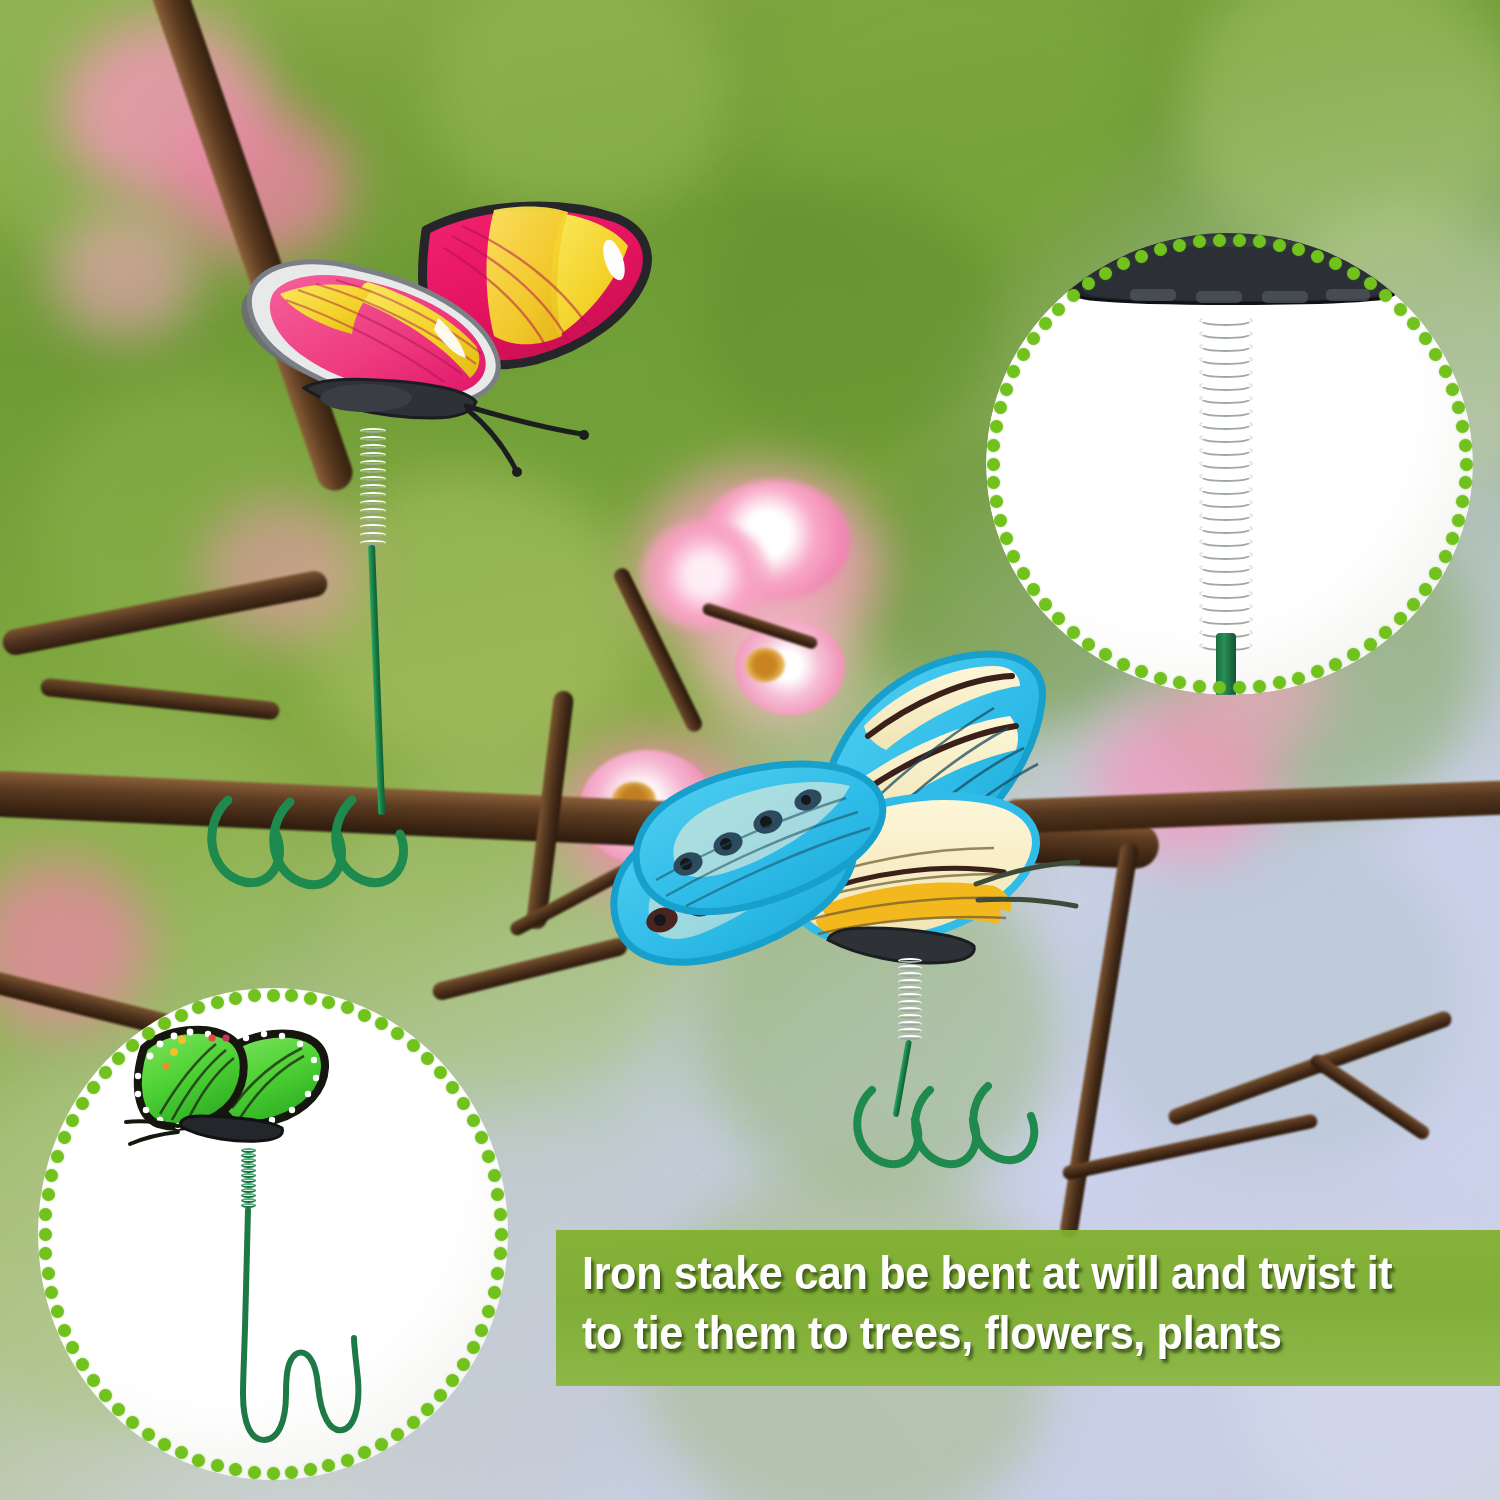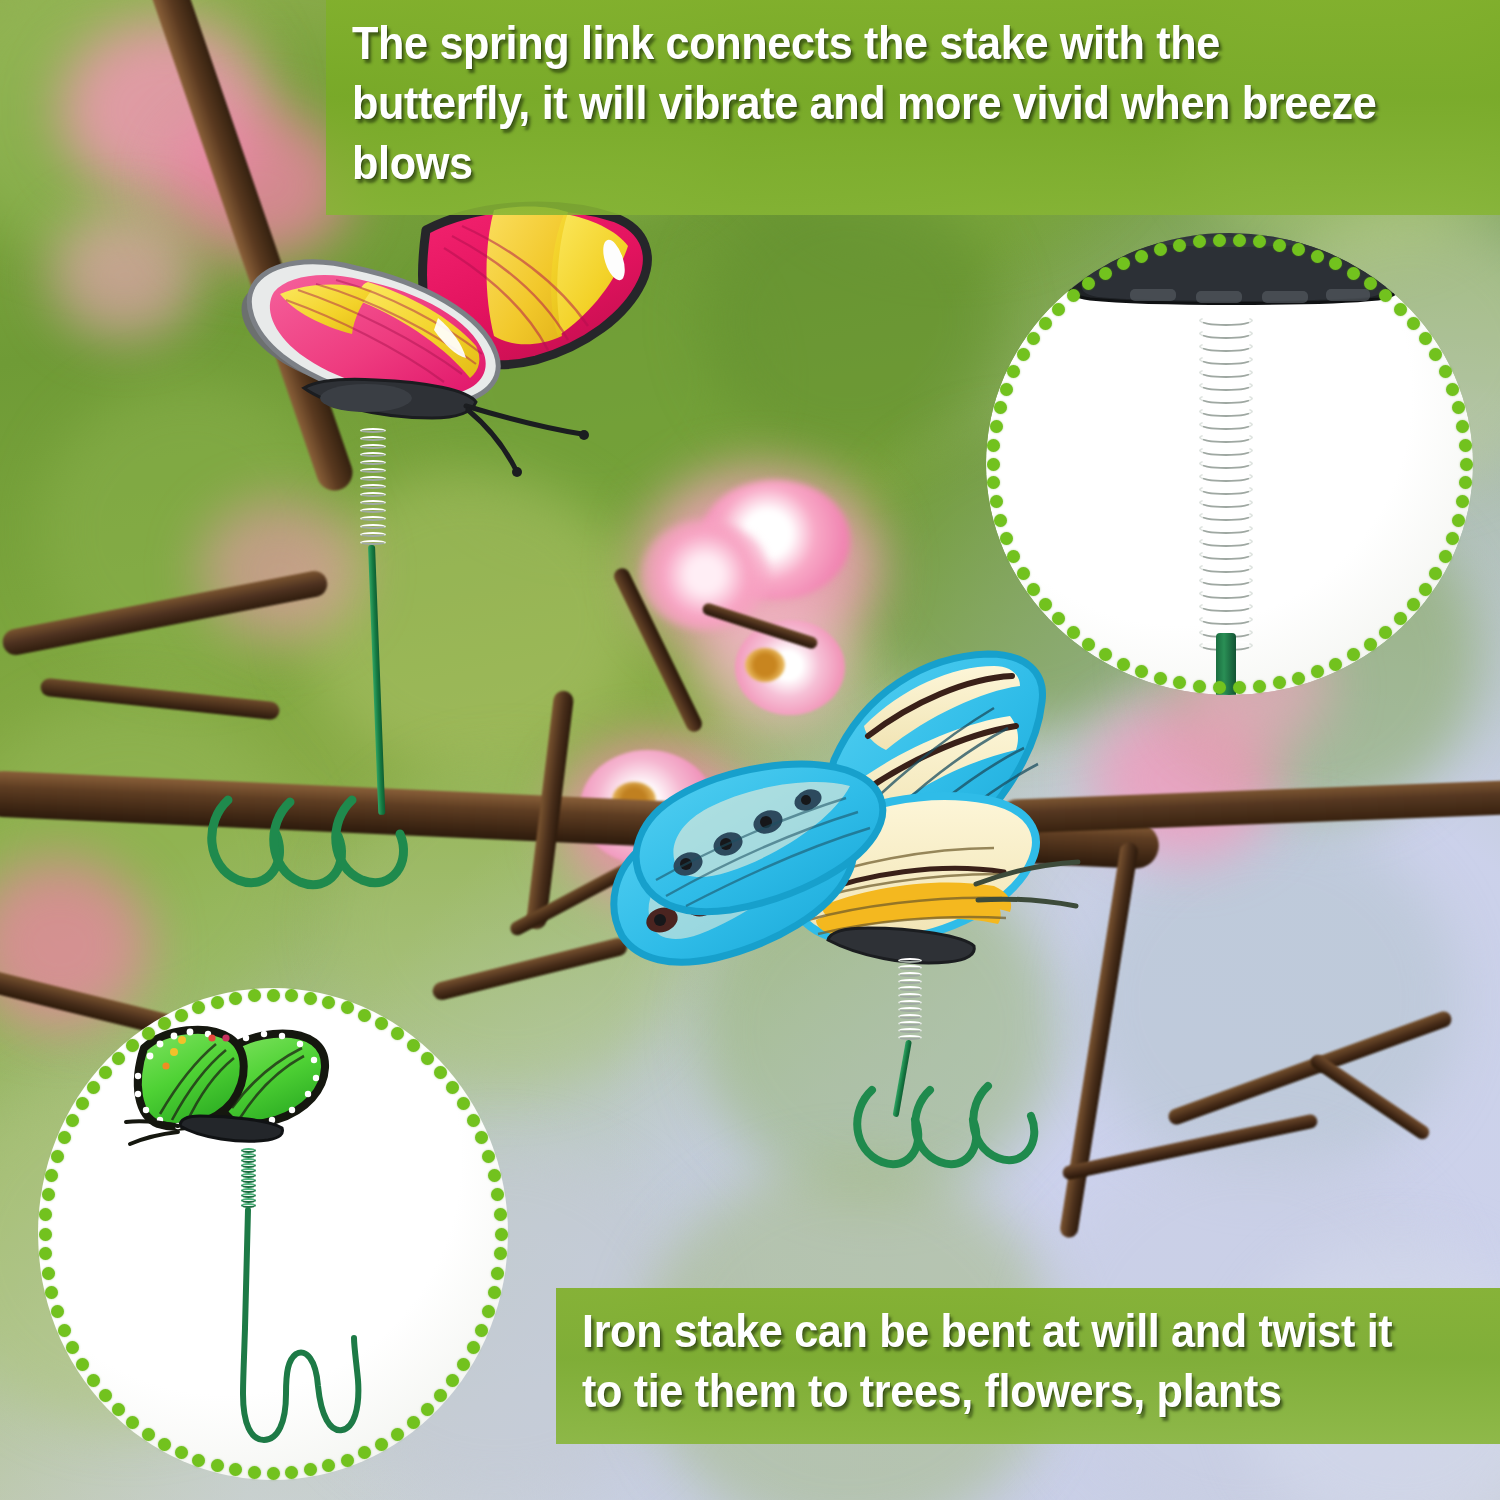--- a/index.html
+++ b/index.html
@@ -40,21 +40,21 @@
     font-weight:bold;
     font-size:46px;
     line-height:1.30;
     letter-spacing:-0.4px;
     text-shadow: 3px 4px 3px rgba(20,35,5,0.55), 1px 1px 0 rgba(30,50,10,0.35);
     transform:scaleX(0.94);
     transform-origin:left center;
     white-space:pre-line;
   }
   #banner-top { left:326px; top:0px; width:1174px; }
-  #banner-bottom { left:556px; top:1288px; width:944px; }
+  #banner-bottom { left:556px; top:1230px; width:944px; }
 
   
   .callout { position:absolute; border-radius:50%; }
   .callout .disc {
     position:absolute; inset:0; border-radius:50%;
     background:radial-gradient(circle at 40% 35%, #ffffff 0 55%, #f6f7f4 75%, #eef0ec 100%);
   }
   .callout .dots { position:absolute; inset:0; }
   .callout .dots i {
     position:absolute; width:13px; height:13px; margin:-6.5px 0 0 -6.5px;
@@ -747,21 +747,18 @@
         <i style="left: 425.874px; top: 115.279px; background: rgb(114, 194, 30);"></i>
         <i style="left: 435.52px; top: 132.249px; background: rgb(114, 194, 30);"></i>
         <i style="left: 443.796px; top: 149.995px; background: rgb(114, 194, 30);"></i>
         <i style="left: 450.646px; top: 168.397px; background: rgb(114, 194, 30);"></i>
         <i style="left: 456.023px; top: 187.329px; background: rgb(114, 194, 30);"></i>
         <i style="left: 459.89px; top: 206.662px; background: rgb(114, 194, 30);"></i>
         <i style="left: 462.221px; top: 226.264px; background: rgb(114, 194, 30);"></i>
       </div>
   </div>
 
-  <div class="banner" id="banner-top">
-    <p>The spring link connects the stake with the butterfly, it will vibrate and more vivid when breeze blows</p>
-  </div>
 
   <div class="banner" id="banner-bottom">
     <p>Iron stake can be bent at will and twist it to tie them to trees, flowers, plants</p>
   </div>
 
 </div>
 
 </body></html>

